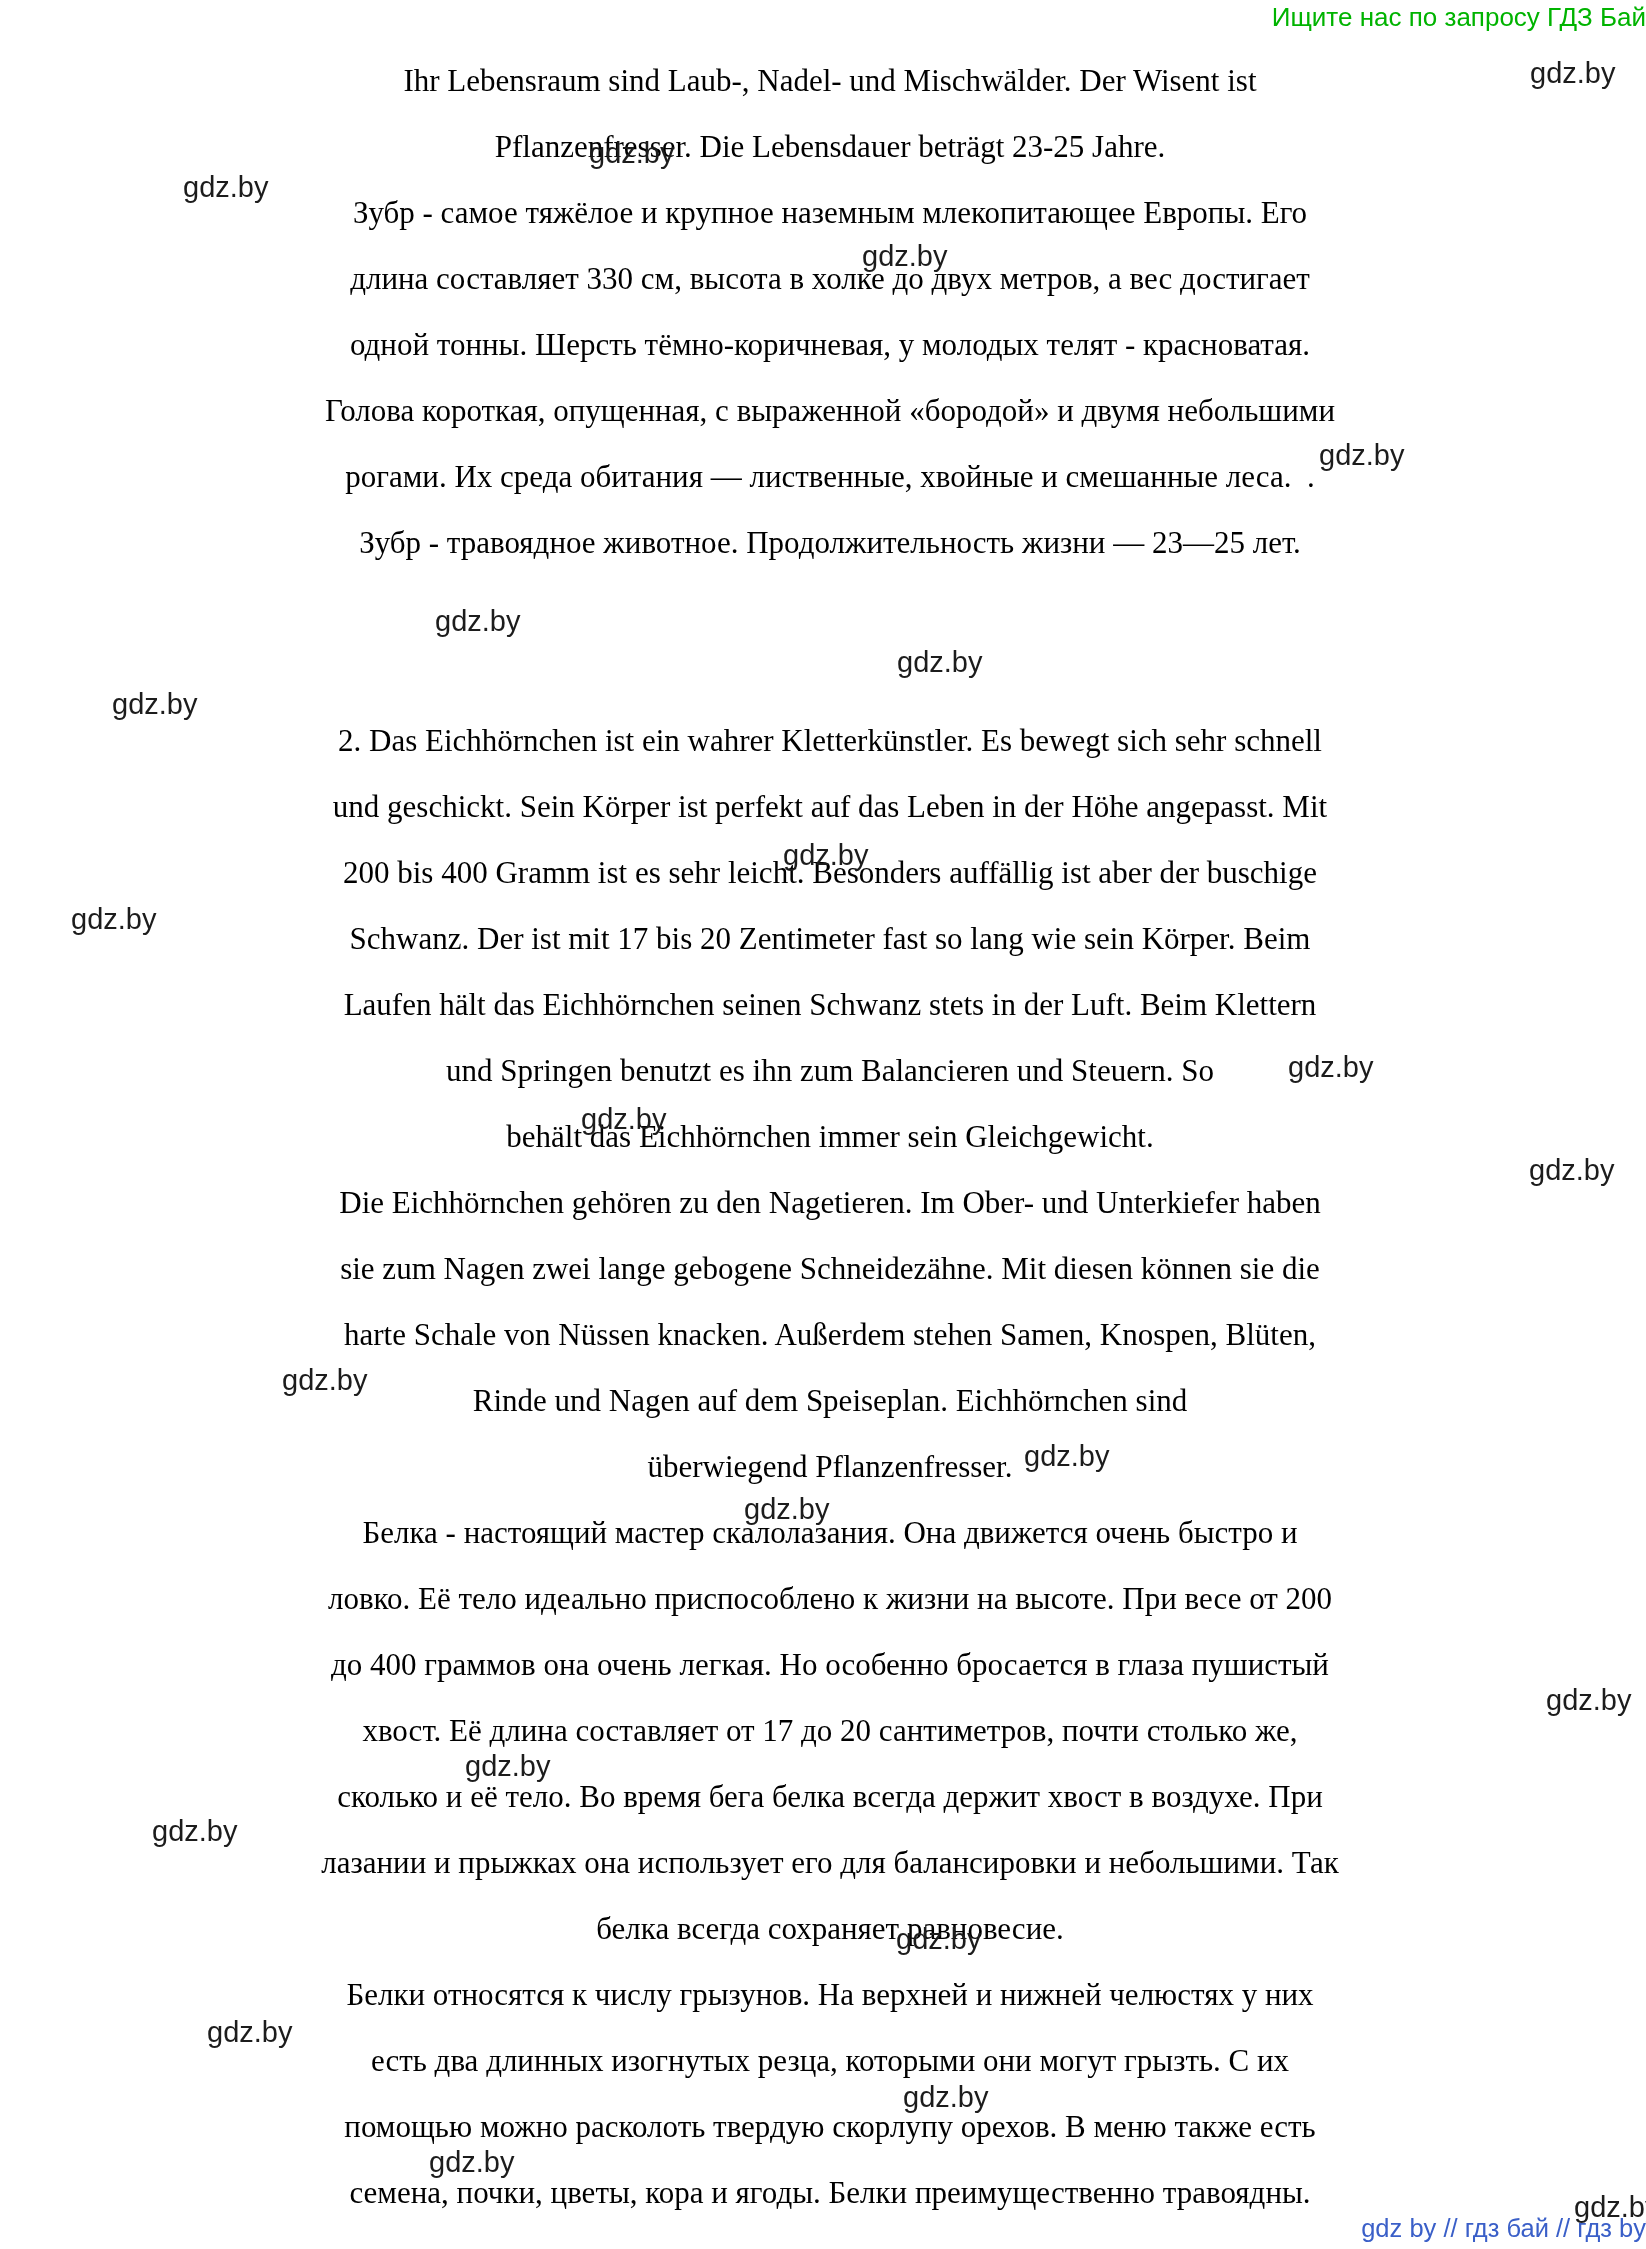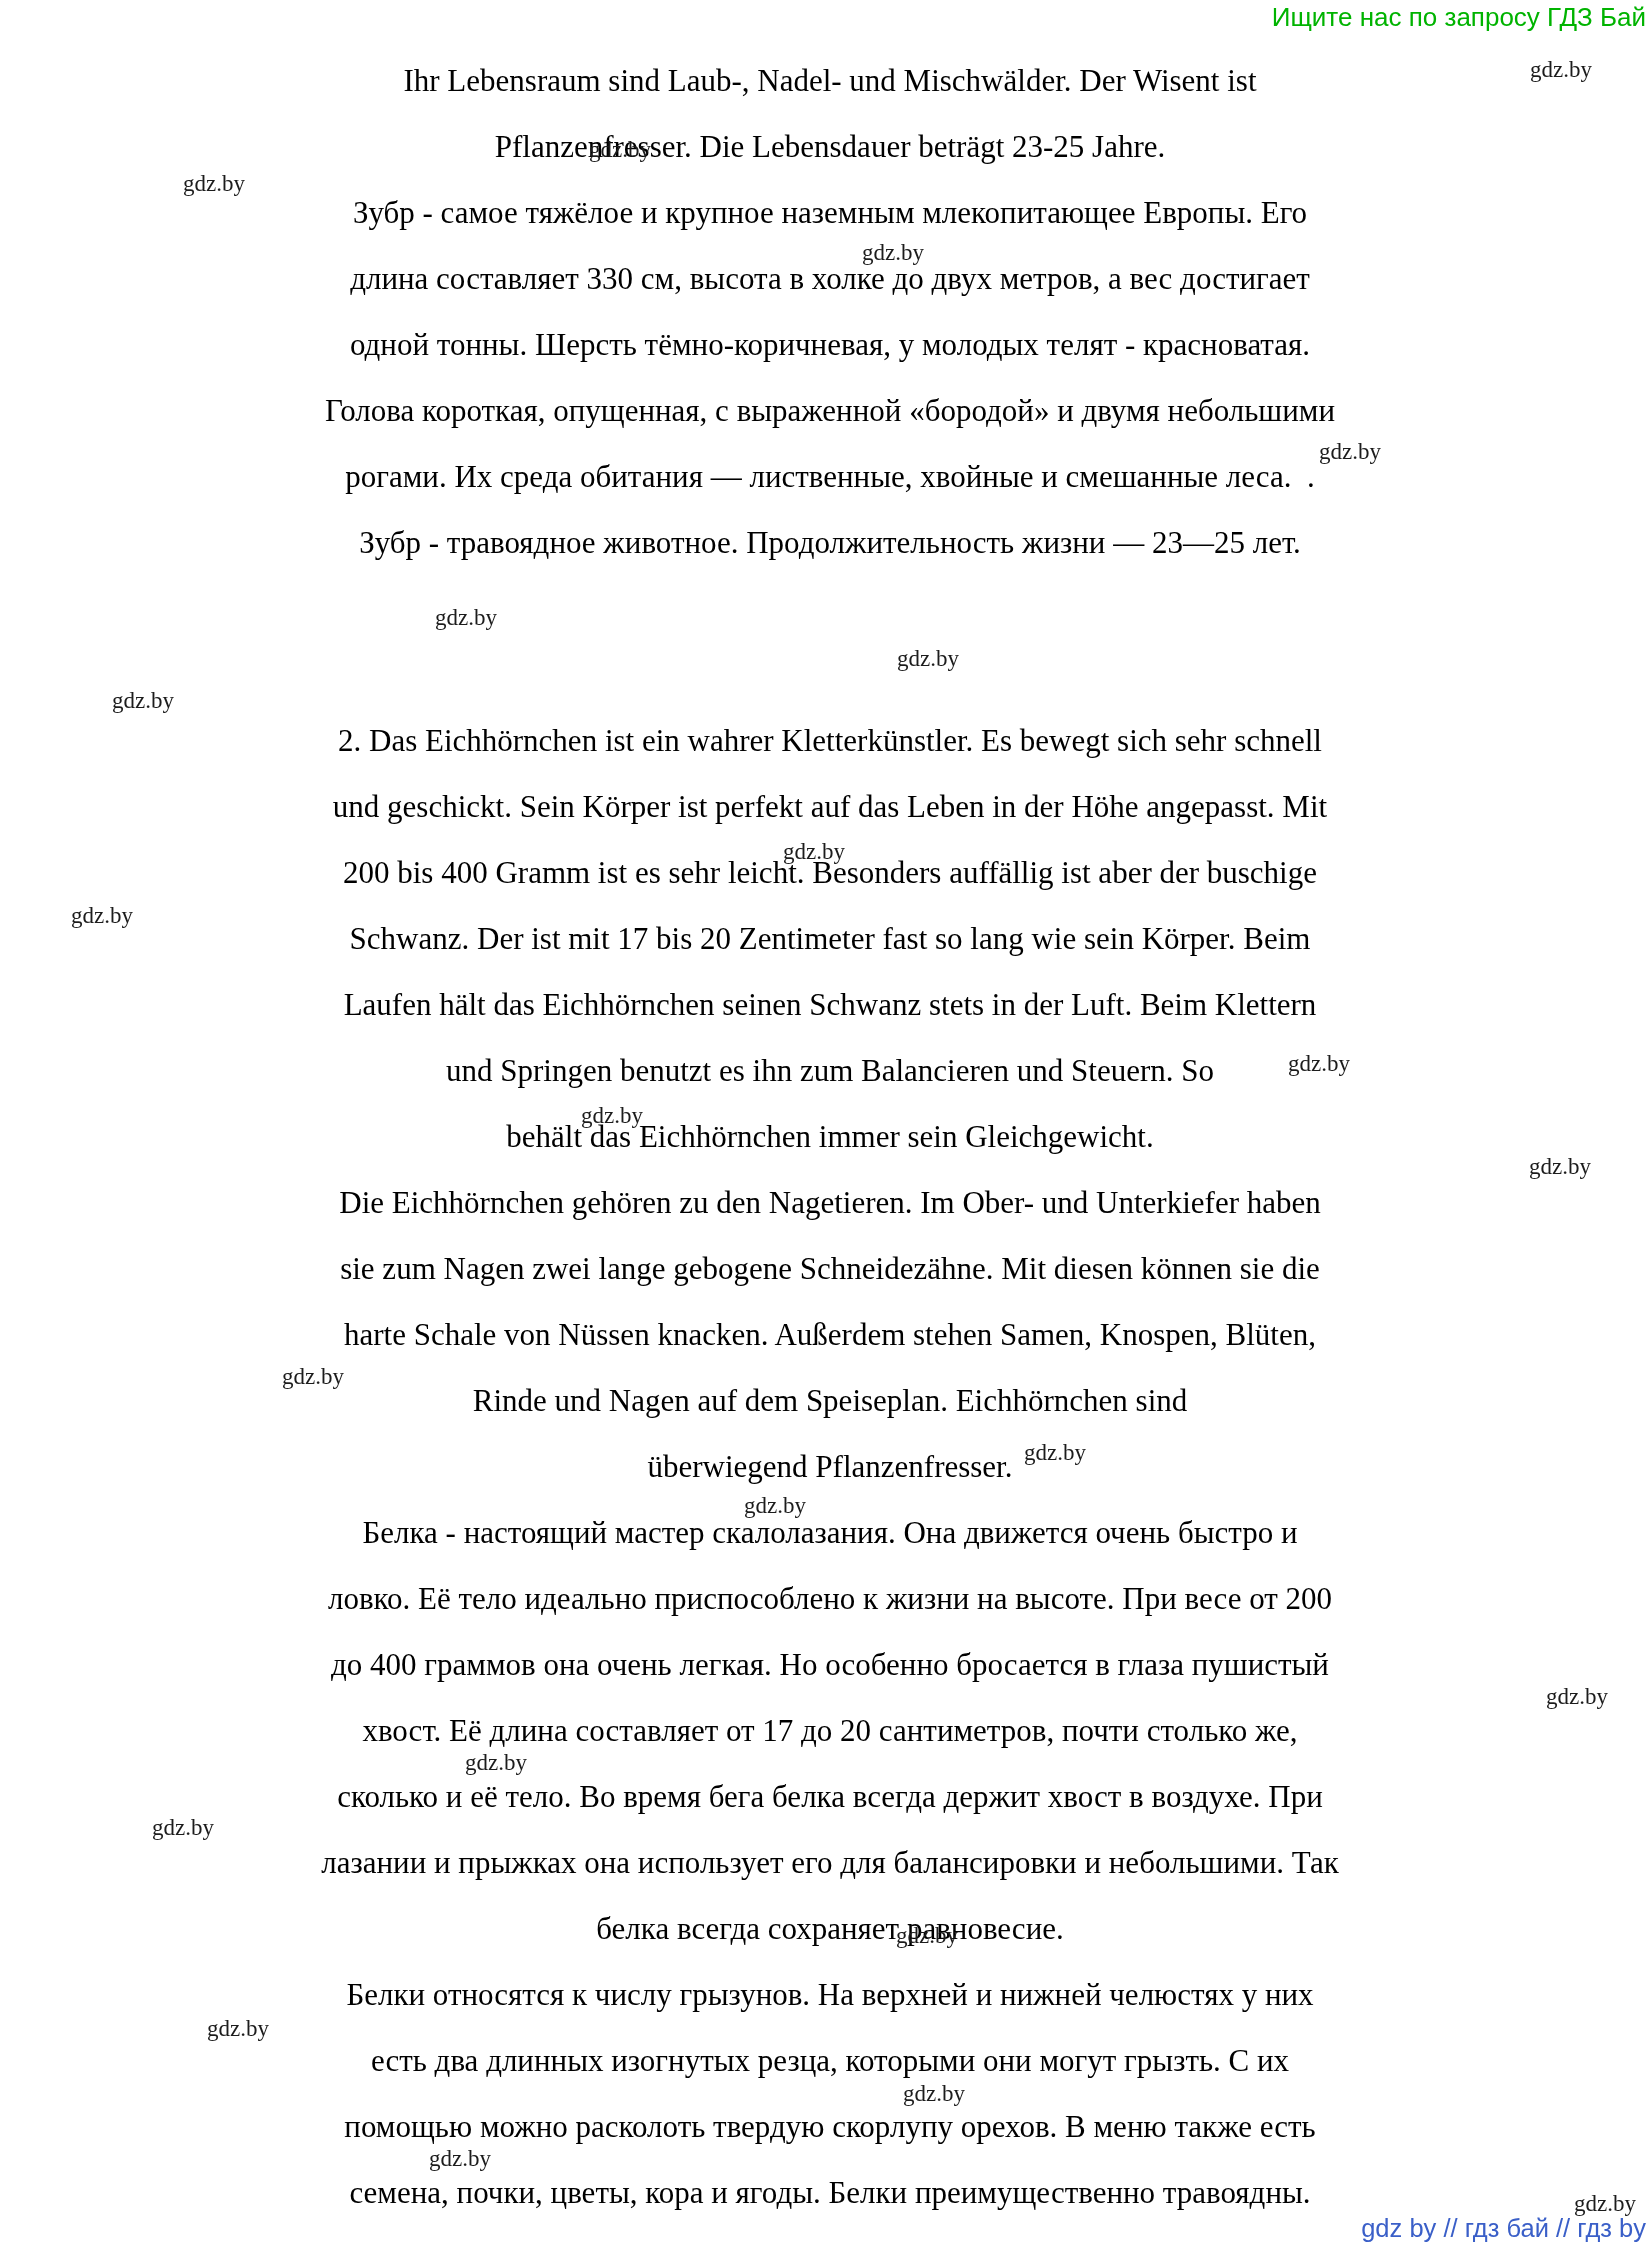--- a/index.html
+++ b/index.html
@@ -29,22 +29,22 @@
     line-height: 66px;
     text-align: center;
   }
   .line {
     height: 66px;
     white-space: pre;
     overflow: visible;
   }
   .wm {
     position: absolute;
-    font-family: Liberation Serif, serif;
-    font-size: 23px;
+    font-family: Liberation Sans, sans-serif;
+    font-size: 29px;
     color: var(--watermark_gray, #1c1c1c);
     white-space: nowrap;
   }
   .footer {
     position: absolute;
     left: 0; bottom: 6.8px; width: 100%;
     text-align: right;
     font-family: "Liberation Sans", sans-serif;
     font-size: 25.5px;
     color: var(--footer_blue, #3a5fc8);

